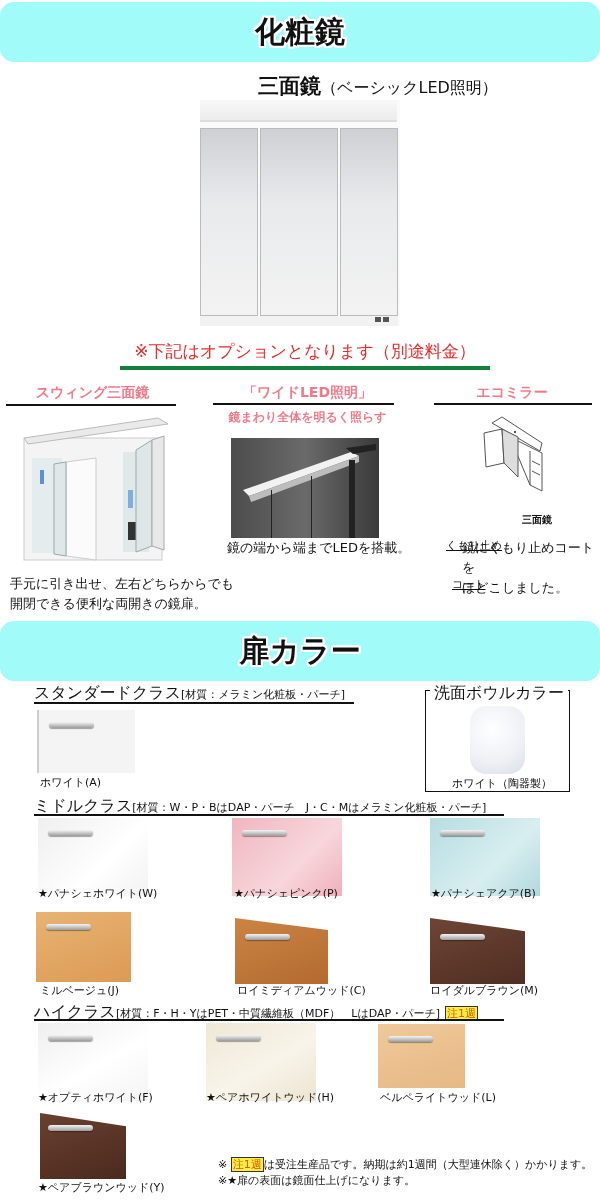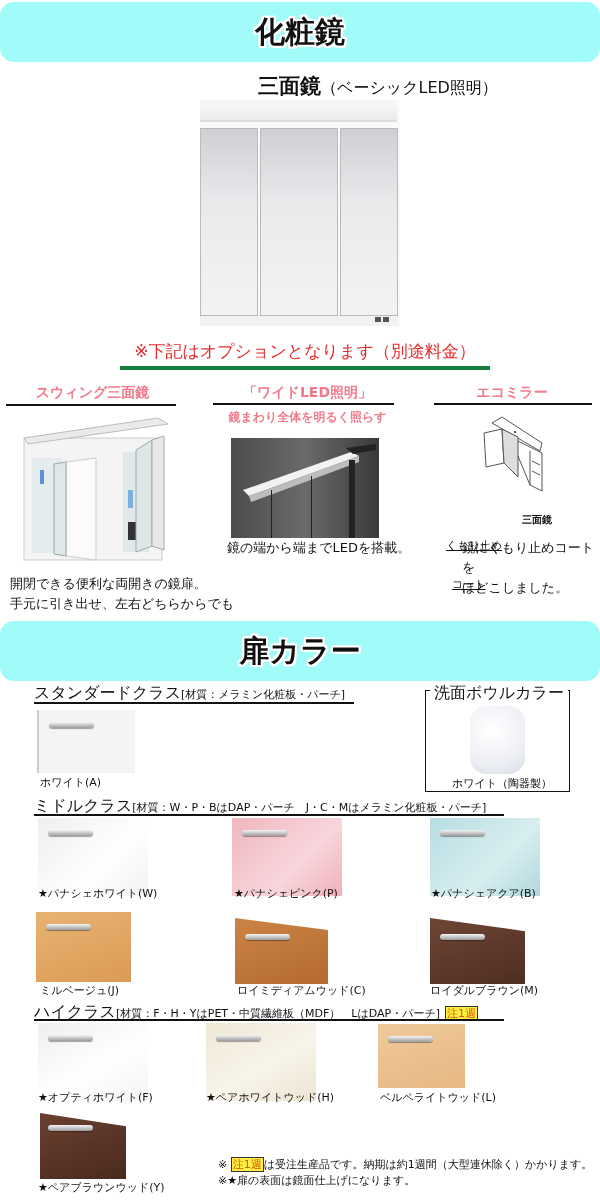--- a/index.html
+++ b/index.html
@@ -96,22 +96,22 @@
     <rect x="22" y="60" width="4" height="14" fill="#5b8fd6"></rect>
     <rect x="110" y="80" width="5" height="18" fill="#79b0e0"></rect>
     <rect x="110" y="112" width="10" height="18" fill="#333"></rect>
     <polygon points="48,52 78,48 78,150 48,146" fill="#fbfbfb" stroke="#ccc"></polygon>
     <polygon points="36,54 48,52 48,146 36,144" fill="#dfe7e9" stroke="#9aa"></polygon>
     <polygon points="118,40 134,30 134,136 118,142" fill="#dfe6e8" stroke="#9aa"></polygon>
     <polygon points="134,30 146,26 146,140 134,136" fill="#e8e8e8" stroke="#aaa"></polygon>
   </svg>
 </div>
 <div class="abs opt-text" style="left:10px; top:574px;">
+  <div>手元に引き出せ、左右どちらからでも</div>
   <div>開閉できる便利な両開きの鏡扉。</div>
-  <div>手元に引き出せ、左右どちらからでも</div>
 </div>
 
 <div class="abs opt-title" style="left:210px; top:384px; width:195px;">「ワイドLED照明」</div>
 <div class="abs opt-line" style="left:213px; top:403px; width:181px;"></div>
 <div class="abs opt-title" style="left:210px; top:409px; width:195px; font-size:12px;">鏡まわり全体を明るく照らす</div>
 <div class="abs wide-img">
   <svg width="148" height="100" viewBox="0 0 148 100">
     <polygon points="12,52 120,14 128,18 18,58" fill="#f2f2f2"></polygon>
     <polygon points="18,58 128,18 128,24 20,64" fill="#bdbdbd"></polygon>
     <rect x="40" y="52" width="1" height="48" fill="#222"></rect>

